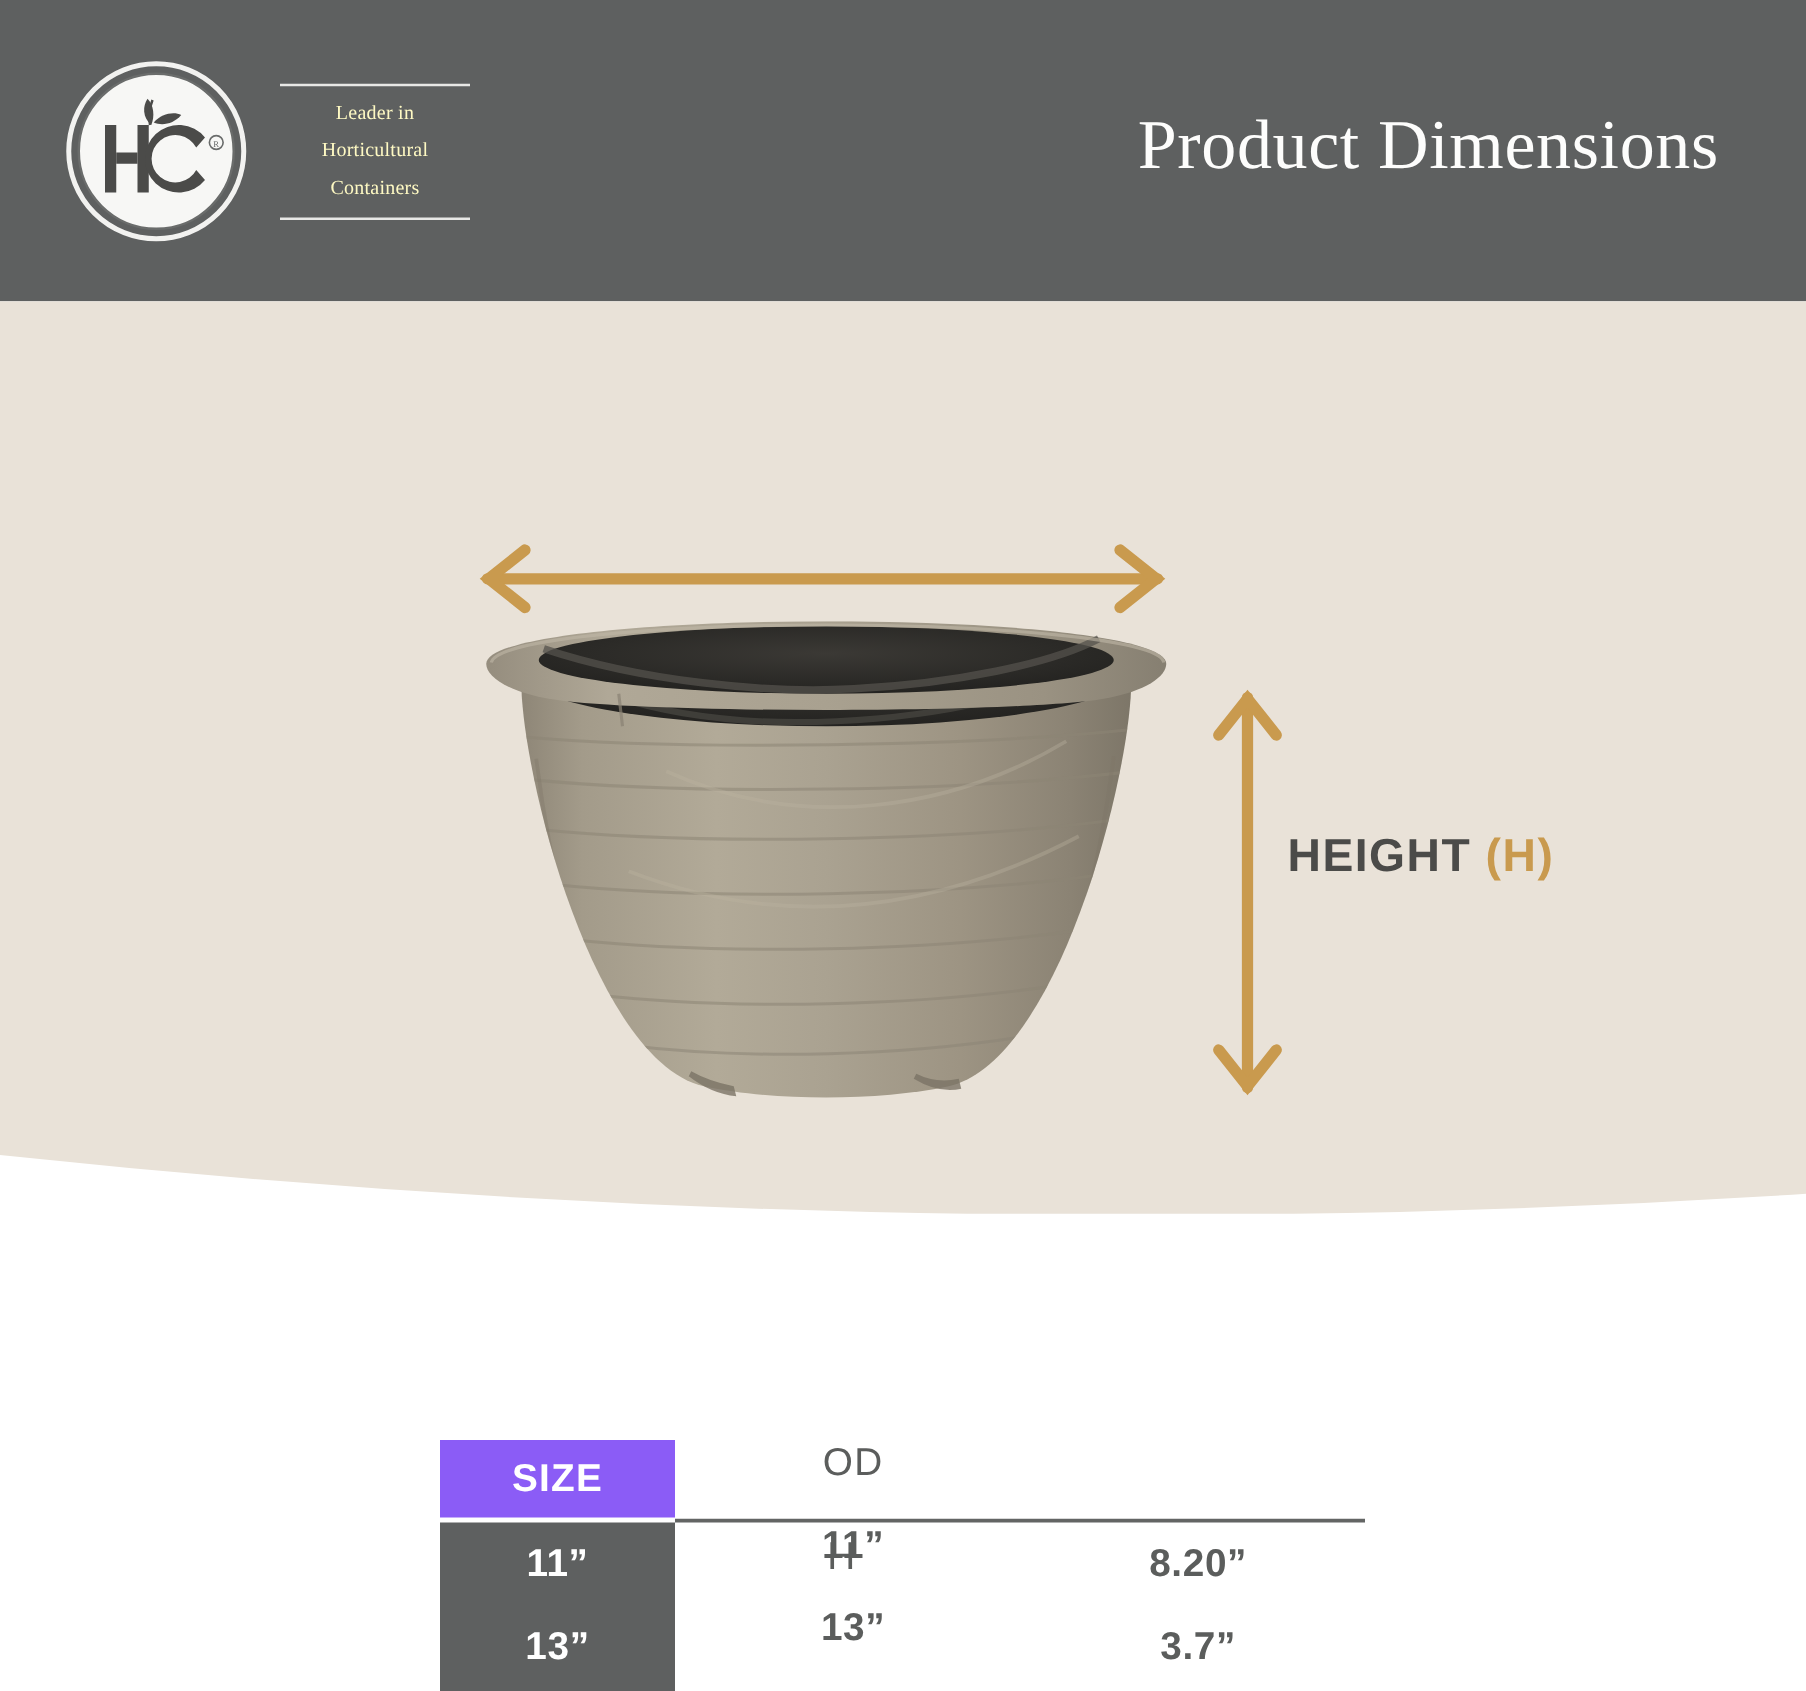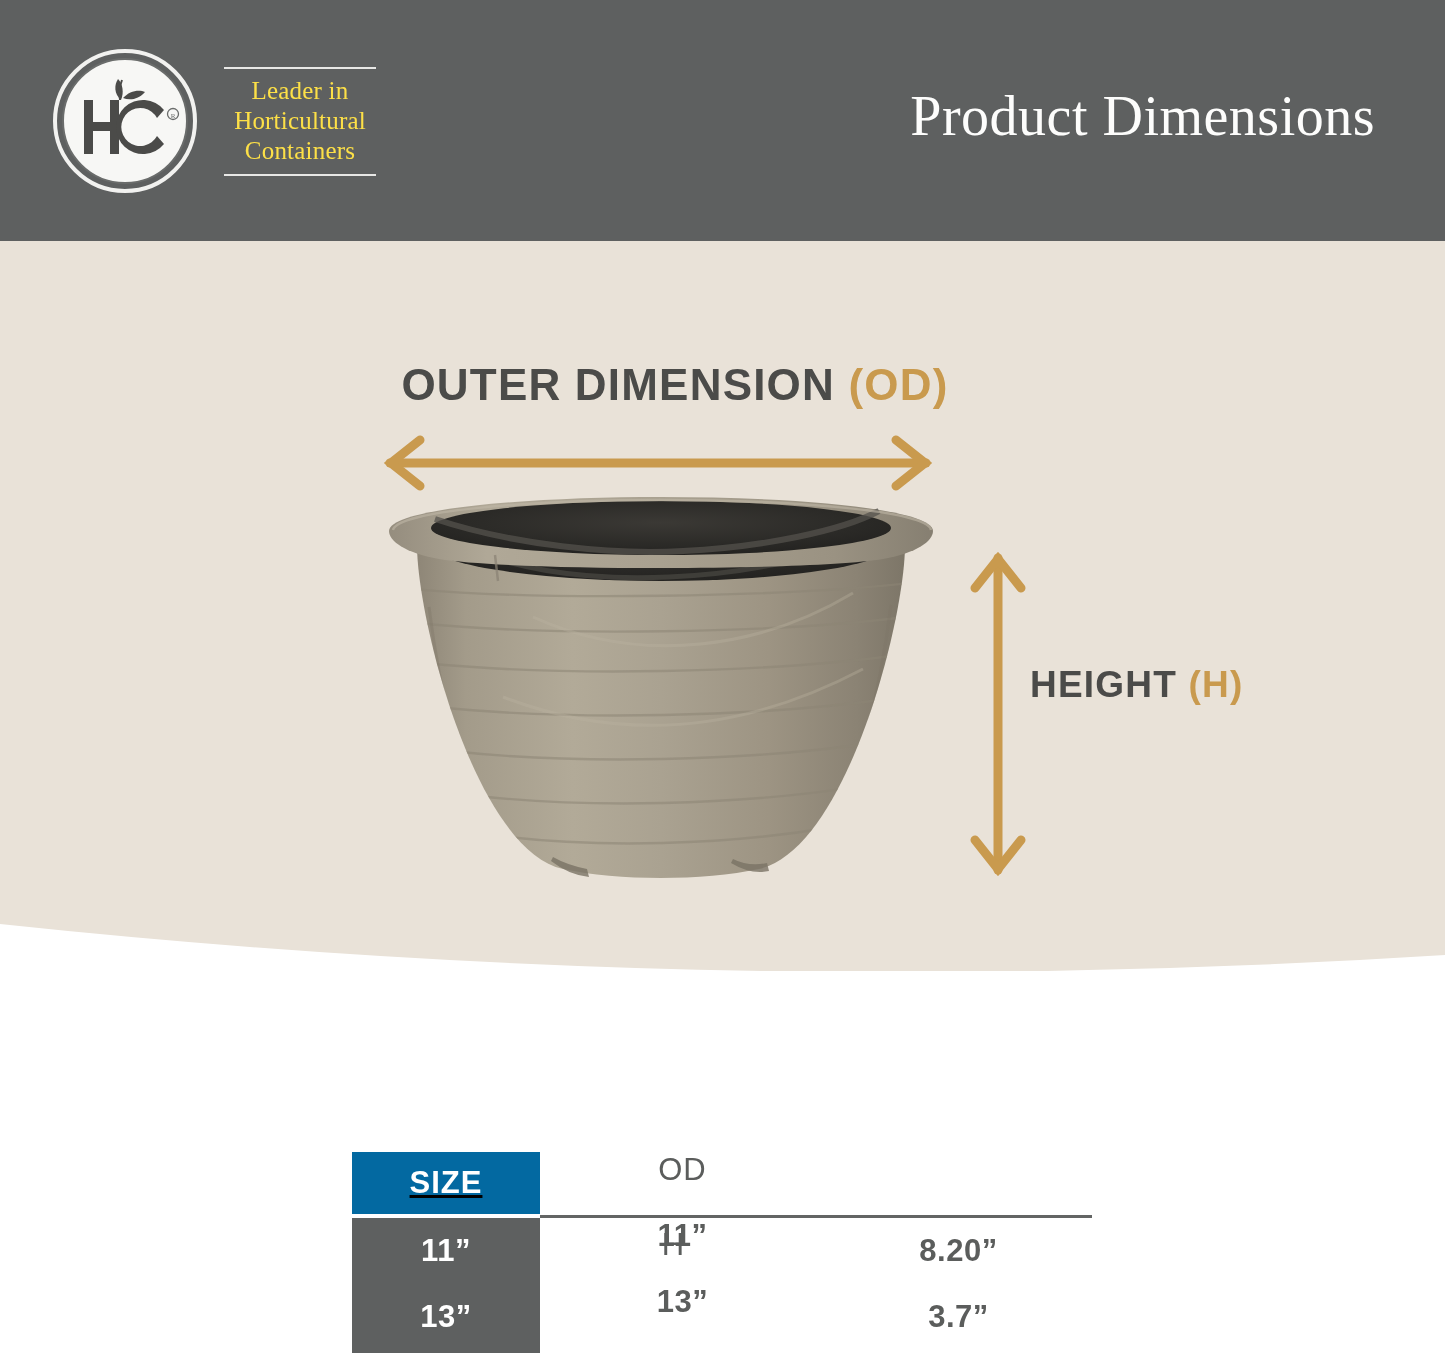--- a/index.html
+++ b/index.html
@@ -24,22 +24,22 @@
   .brand-seal { position:relative; width:146px; height:146px; }
   .brand-tagline {
     display:flex; flex-direction:column; align-items:center;
     padding:0 6px;
   }
   .tagline-rule {
     width:152px; height:2px; background:#e8e8e6;
   }
   .tagline-text {
     font-family:"Liberation Serif", serif;
-    color:#fde047;
-    font-size:25px;
+    color:#fef9c3;
+    font-size:16px;
     line-height:30px;
     text-align:center;
     padding:7px 0 8px 0;
     letter-spacing:0.2px;
   }
   .tagline-text span { display:block; }
 
   .header-title {
     position:absolute; right:70px; top:84px;
     font-family:"Liberation Serif", serif;
@@ -88,22 +88,22 @@
   
   .pot { position:absolute; left:383px; top:497px; width:556px; height:385px; }
 
   
   .spec-table {
     position:absolute; left:352px; top:1152px;
     width:740px; height:201px;
   }
   .size-col-head {
     position:absolute; left:0; top:0; width:188px; height:62px;
-    background:#0369a1;
-    display:flex; align-items:center; justify-content:center;text-decoration:underline;
+    background:#8b5cf6;
+    display:flex; align-items:center; justify-content:center;
   }
   .size-col-body {
     position:absolute; left:0; top:66px; width:188px; height:135px;
     background:#5e6060;
   }
   .size-col-body .size-cell {
     height:66px;
     display:flex; align-items:center; justify-content:center;
   }
   .cell-head-white {
@@ -175,26 +175,20 @@
 
     <div class="header-title">Product Dimensions</div>
   </div>
 
   <div class="stage">
     <svg width="1445" height="730" viewBox="0 0 1445 730">
       <path d="M 0 0 L 1445 0 L 1445 714 Q 722 760 0 683 Z" fill="#e9e2d8"></path>
     </svg>
   </div>
 
-  <div class="od-label">
-    <span class="inner">
-      <span class="txt-gray">OUTER DIMENSION</span>
-      <span class="txt-gold">(OD)</span>
-    </span>
-  </div>
 
   <div class="arrow-h">
     <svg width="560" height="58" viewBox="0 0 560 58">
       <g stroke="#c99a4e" stroke-width="9" stroke-linecap="round" fill="none">
         <line x1="12" y1="29" x2="548" y2="29"></line>
         <polyline points="42,6 13,29 42,52"></polyline>
         <polyline points="518,6 547,29 518,52"></polyline>
       </g>
     </svg>
   </div>

